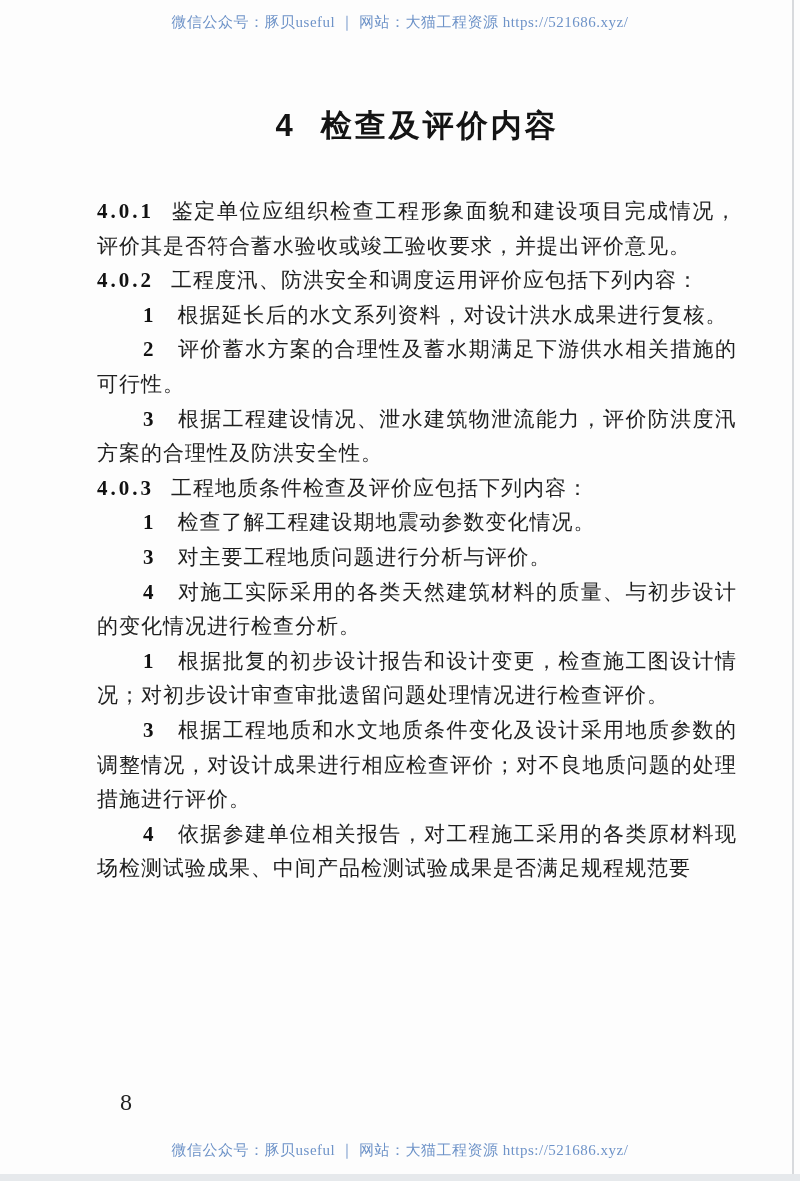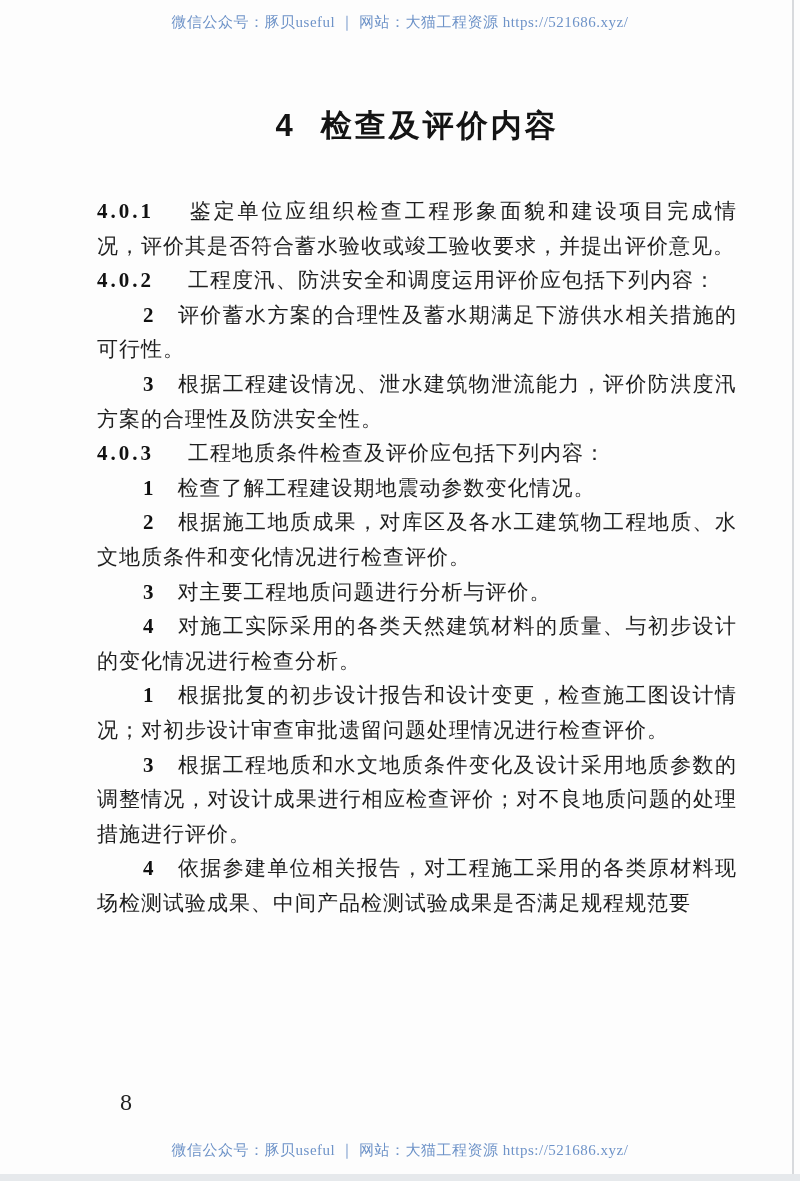--- a/index.html
+++ b/index.html
@@ -55,21 +55,21 @@
     text-align: justify;
     color: #1f1f1f;
   }
   p.item { text-indent: 46px; }
   p.clause { text-indent: 0; }
   .num {
     font-weight: bold;
     font-family: "Liberation Serif", serif;
     color: #111;
   }
-  p.clause .num { letter-spacing: 3px; margin-right: 34px; }
+  p.clause .num { letter-spacing: 3px; margin-right: 17px; }
   p.item .num { letter-spacing: 0; margin-right: 24px; }
 
   .page-number {
     position: absolute;
     left: 120px; top: 1089px;
     font-size: 24px;
     color: #222;
     font-family: "Liberation Serif", serif;
   }
   .edge-right {
@@ -92,25 +92,25 @@
 
   <div class="watermark top">微信公众号：豚贝useful ｜ 网站：大猫工程资源 https://521686.xyz/</div>
 
   <div class="content">
 
     <h1 class="doc-title"><span class="t-num">4</span><span>检查及评价内容</span></h1>
 
     <div class="body-text">
       <p class="clause"><span class="num">4.0.1</span><span>鉴定单位应组织检查工程形象面貌和建设项目完成情况，评价其是否符合蓄水验收或竣工验收要求，并提出评价意见。</span></p>
       <p class="clause"><span class="num">4.0.2</span><span>工程度汛、防洪安全和调度运用评价应包括下列内容：</span></p>
+      <p class="item"><span class="num">1</span><span>根据延长后的水文系列资料，对设计洪水成果进行复核。</span></p>
       <p class="item"><span class="num">2</span><span>评价蓄水方案的合理性及蓄水期满足下游供水相关措施的可行性。</span></p>
       <p class="item"><span class="num">3</span><span>根据工程建设情况、泄水建筑物泄流能力，评价防洪度汛方案的合理性及防洪安全性。</span></p>
       <p class="clause"><span class="num">4.0.3</span><span>工程地质条件检查及评价应包括下列内容：</span></p>
       <p class="item"><span class="num">1</span><span>检查了解工程建设期地震动参数变化情况。</span></p>
-      <p class="item"><span class="num">2</span><span>根据施工地质成果，对库区及各水工建筑物工程地质、水文地质条件和变化情况进行检查评价。</span></p>
       <p class="item"><span class="num">3</span><span>对主要工程地质问题进行分析与评价。</span></p>
       <p class="item"><span class="num">4</span><span>对施工实际采用的各类天然建筑材料的质量、与初步设计的变化情况进行检查分析。</span></p>
       <p class="item"><span class="num">1</span><span>根据批复的初步设计报告和设计变更，检查施工图设计情况；对初步设计审查审批遗留问题处理情况进行检查评价。</span></p>
       <p class="item"><span class="num">3</span><span>根据工程地质和水文地质条件变化及设计采用地质参数的调整情况，对设计成果进行相应检查评价；对不良地质问题的处理措施进行评价。</span></p>
       <p class="item"><span class="num">4</span><span>依据参建单位相关报告，对工程施工采用的各类原材料现场检测试验成果、中间产品检测试验成果是否满足规程规范要</span></p>
     </div>
   </div>
 
   <div class="page-number">8</div>
 

